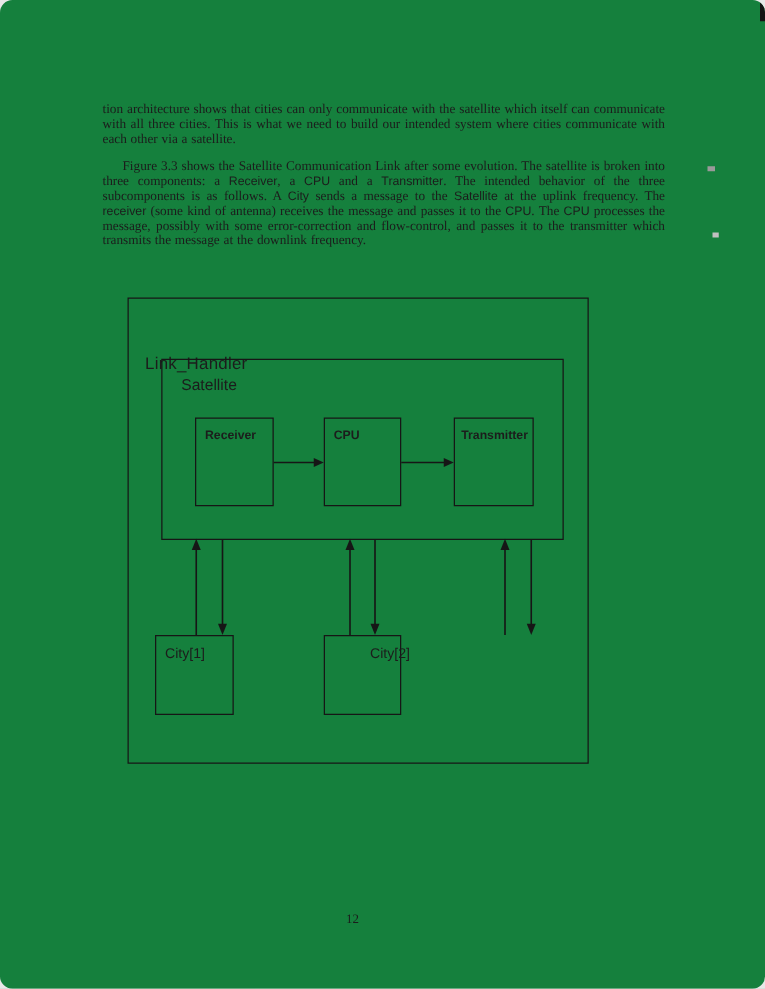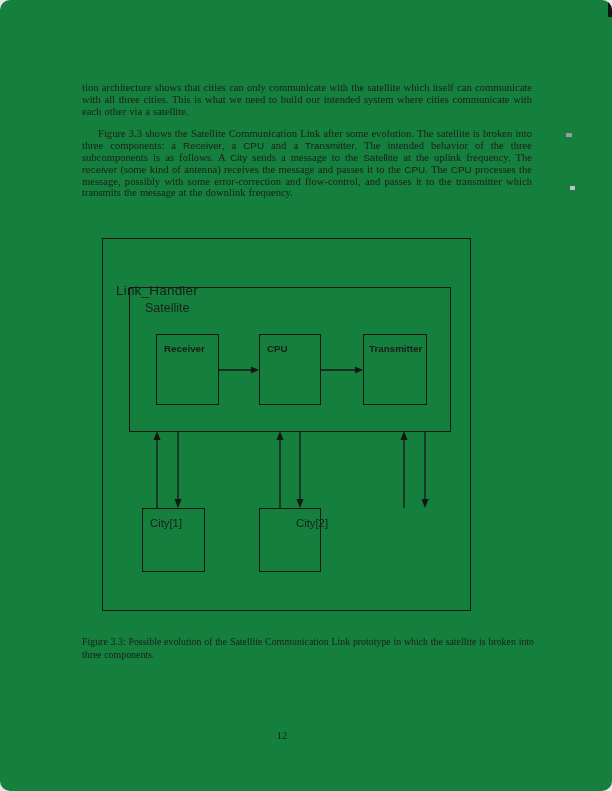--- a/index.html
+++ b/index.html
@@ -95,21 +95,21 @@
   .city-box {
     position: absolute;
     top: 269px;
     width: 63px; height: 64px;
     border: 1.3px solid #161616;
     box-sizing: border-box;
     font-family: "Liberation Sans", "DejaVu Sans", sans-serif;
     font-size: 11.3px;
     padding: 8px 0 0 7px;
   }
-  .city-1 { left: 39px;  }
+  .city-1 { left: 21px;  }
   .city-2 { left: 156px; width: 62px; padding-left: 36px; }
   .city-3 { left: 280px; width: 62px; }
 
   .arrows {
     position: absolute;
     left: 0; top: 0;
     width: 369px; height: 373px;
   }
   .arrows line    { stroke: #161616; stroke-width: 1.3; }
   .arrows polygon { fill: #161616; }
@@ -183,17 +183,16 @@
         <polygon points="197,269 193.4,260 200.6,260"></polygon>
 
         <line x1="301" y1="200" x2="301" y2="269"></line>
         <polygon points="301,192 297.4,201 304.6,201"></polygon>
         <line x1="322" y1="193" x2="322" y2="262"></line>
         <polygon points="322,269 318.4,260 325.6,260"></polygon>
       </svg>
     </div>
   </div>
 
-  <div class="caption"><span>Figure 3.3:</span><span> Possible evolution of the Satellite Communication Link prototype in which the satellite is broken into three components.</span></div>
 
   <div class="page-number">12</div>
 
 </div>
 
 </body></html>

